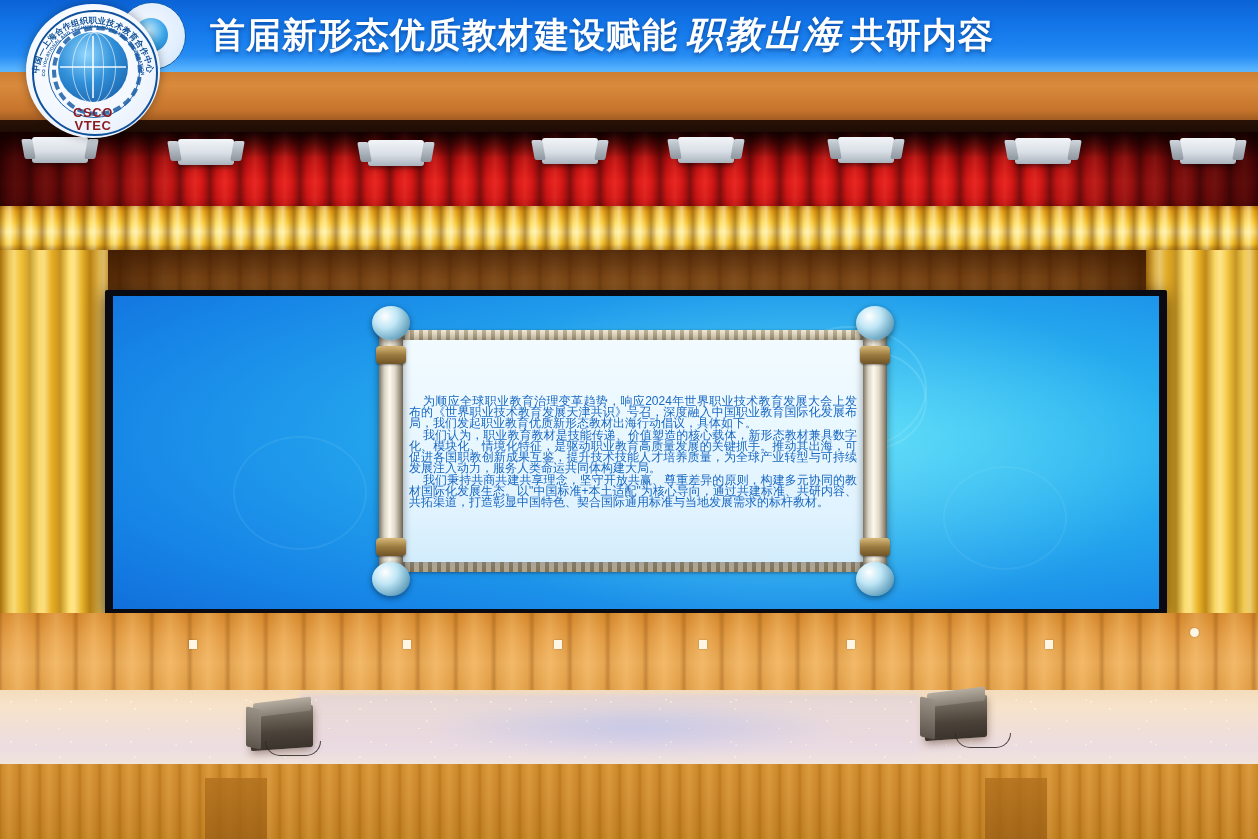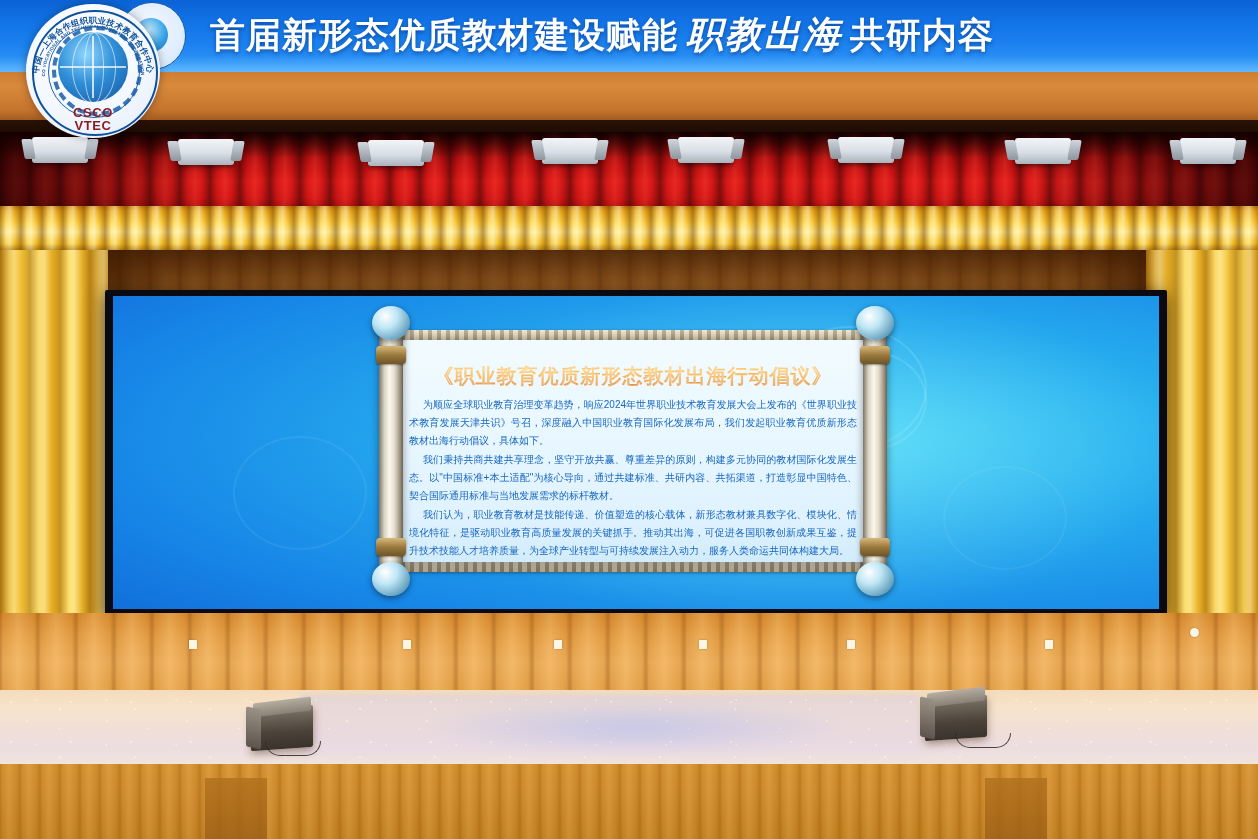--- a/index.html
+++ b/index.html
@@ -157,21 +157,21 @@
   .knob.t{top:-14px;}
   .knob.b{bottom:-14px;}
 
   .scroll-title{position:absolute;left:60px;top:48px;width:460px;text-align:center;
     font-size:20px;font-weight:bold;letter-spacing:1px;line-height:24px;
     color:#e8912a;
     background:linear-gradient(180deg,#ffd98a 0%,#f5a62c 45%,#d9761a 100%);
     -webkit-background-clip:text;background-clip:text;-webkit-text-fill-color:transparent;
     text-shadow:0 1px 2px rgba(255,255,255,.5);}
   .scroll-body{position:absolute;left:66px;top:80px;width:448px;
-    color:#1766c0;font-size:10px;line-height:18px;text-align:justify;}
+    color:#1766c0;font-size:12px;line-height:11px;text-align:justify;}
   .scroll-body p{margin:0 0 1px 0;text-indent:14px;}
 
   
   .apron-wall{position:absolute;left:0;top:613px;width:1258px;height:80px;z-index:17;
     background:linear-gradient(180deg,#d98c2e 0%,#e9a248 30%,#efb05a 62%,#e8a44a 100%);
     overflow:hidden;}
   .apron-slats{position:absolute;inset:0;
     background:repeating-linear-gradient(90deg,
       rgba(120,62,8,.34) 0px, rgba(120,62,8,.08) 3px, rgba(255,220,160,.22) 18px,
       rgba(160,88,16,.10) 34px, rgba(120,62,8,.34) 38px);}
@@ -270,25 +270,24 @@
 
       <div class="scroll">
         <div class="scroll-cap top">
           <div class="scroll-cap-pat"></div>
         </div>
         <div class="scroll-cap bot">
           <div class="scroll-cap-pat"></div>
         </div>
         <div class="scroll-paper"></div>
 
-        <div class="scroll-title">《职业教育优质新形态教材出海行动倡议》</div>
         <div class="scroll-body">
           <p>为顺应全球职业教育治理变革趋势，响应2024年世界职业技术教育发展大会上发布的《世界职业技术教育发展天津共识》号召，深度融入中国职业教育国际化发展布局，我们发起职业教育优质新形态教材出海行动倡议，具体如下。</p>
+          <p>我们认为，职业教育教材是技能传递、价值塑造的核心载体，新形态教材兼具数字化、模块化、情境化特征，是驱动职业教育高质量发展的关键抓手。推动其出海，可促进各国职教创新成果互鉴，提升技术技能人才培养质量，为全球产业转型与可持续发展注入动力，服务人类命运共同体构建大局。</p>
           <p>我们秉持共商共建共享理念，坚守开放共赢、尊重差异的原则，构建多元协同的教材国际化发展生态。以"中国标准+本土适配"为核心导向，通过共建标准、共研内容、共拓渠道，打造彰显中国特色、契合国际通用标准与当地发展需求的标杆教材。</p>
-          <p>我们认为，职业教育教材是技能传递、价值塑造的核心载体，新形态教材兼具数字化、模块化、情境化特征，是驱动职业教育高质量发展的关键抓手。推动其出海，可促进各国职教创新成果互鉴，提升技术技能人才培养质量，为全球产业转型与可持续发展注入动力，服务人类命运共同体构建大局。</p>
         </div>
 
         <div class="rod l">
           <div class="rod-band t"></div>
           <div class="rod-band b"></div>
           <div class="knob t"></div>
           <div class="knob b"></div>
         </div>
         <div class="rod r">
           <div class="rod-band t"></div>

